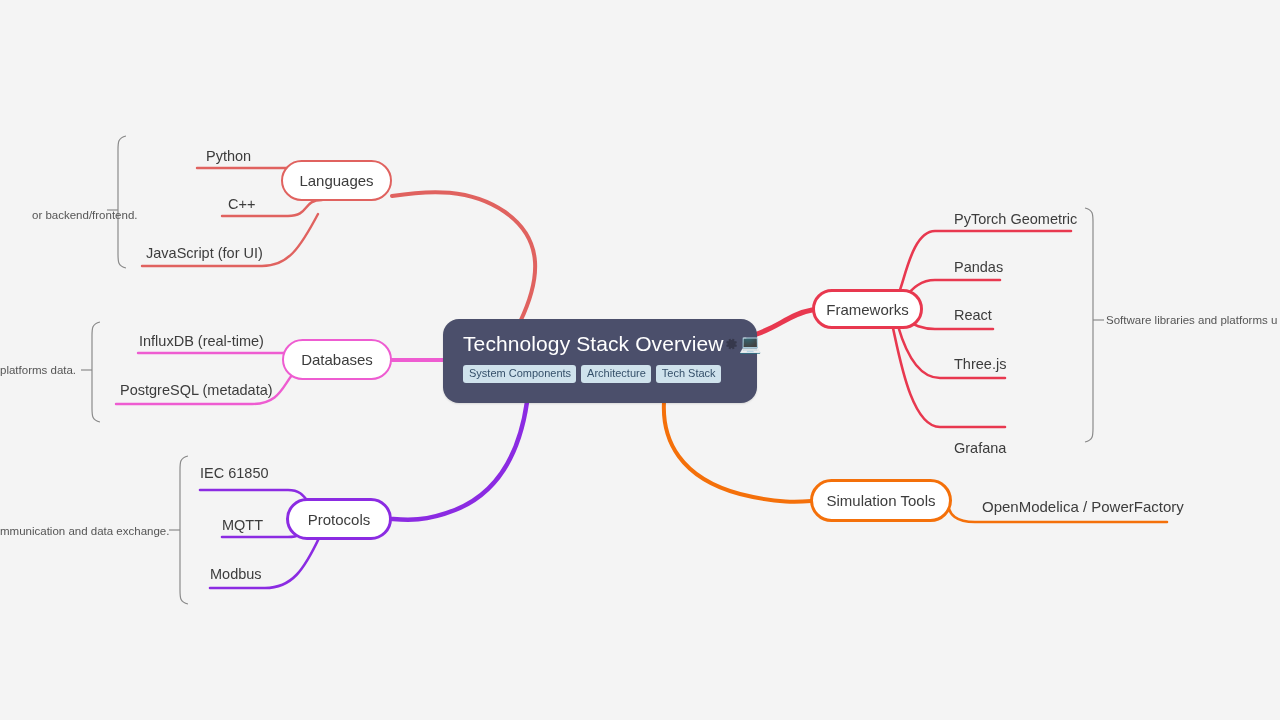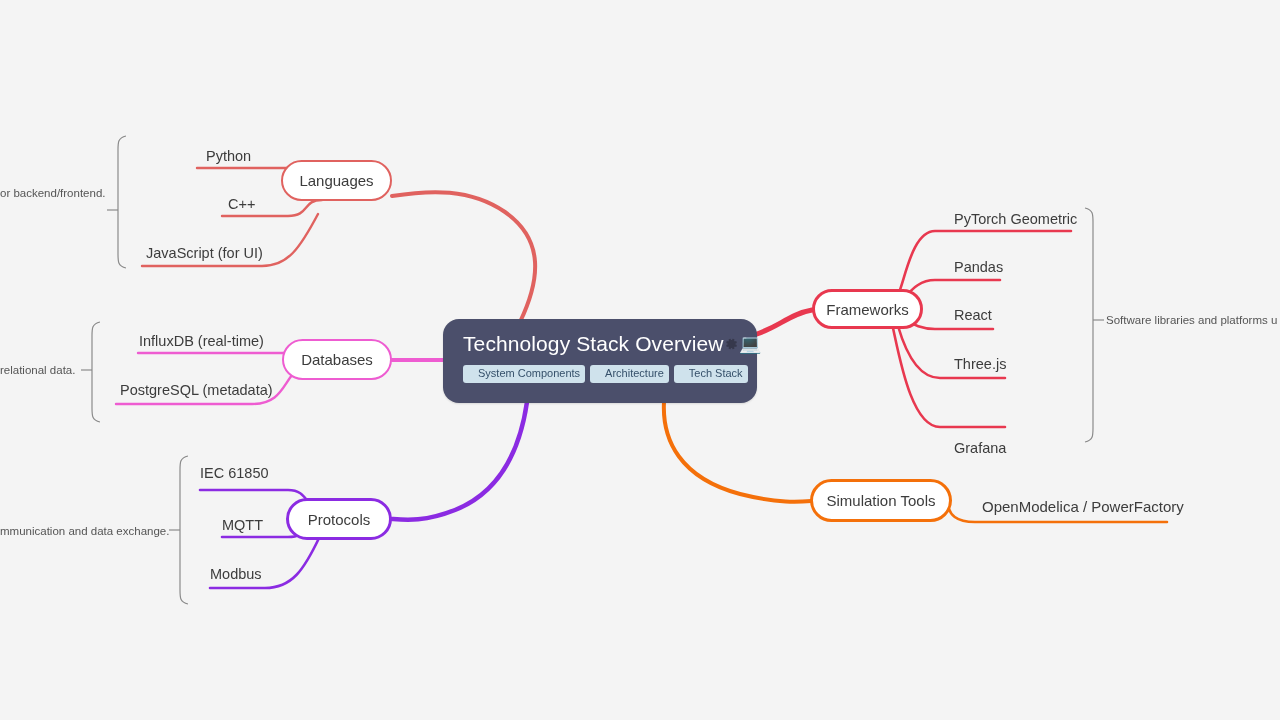--- a/index.html
+++ b/index.html
@@ -47,21 +47,21 @@
   .tag-row {
     display: flex;
     gap: 5px;
     margin-top: 8px;
   }
   .tag {
     background: #cfe2ec;
     color: #35506a;
     font-size: 11px;
     line-height: 13px;
-    padding: 2px 5px 3px 15px;
+    padding: 2px 5px 3px 6px;
     border-radius: 3px;
     white-space: nowrap;
   }
 
   
   .pill {
     position: absolute;
     background: #ffffff;
     border: 2.5px solid #999;
     border-radius: 22px;
@@ -181,18 +181,18 @@
   <div class="leaf" style="left:210px; top:566px;">Modbus</div>
 
   <div class="leaf" style="left:954px; top:211px;">PyTorch Geometric</div>
   <div class="leaf" style="left:954px; top:259px;">Pandas</div>
   <div class="leaf" style="left:954px; top:307px;">React</div>
   <div class="leaf" style="left:954px; top:356px;">Three.js</div>
   <div class="leaf" style="left:954px; top:404px;margin-top:36px;">Grafana</div>
 
   <div class="leaf" style="left:982px; top:498px; font-size:15px;">OpenModelica / PowerFactory</div>
 
-  <div class="annot" style="left:0px; top:186px;">or backend/frontend.</div>
-  <div class="annot" style="left:0px; top:363px;">relational data.</div>
+  <div class="annot" style="left:0px; top:208px;padding-left:32px;">or backend/frontend.</div>
+  <div class="annot" style="left:0px; top:363px;">platforms data.</div>
   <div class="annot" style="left:0px; top:524px;">mmunication and data exchange.</div>
   <div class="annot" style="left:1106px; top:313px;">Software libraries and platforms u</div>
 
 </div>
 
 </body></html>

